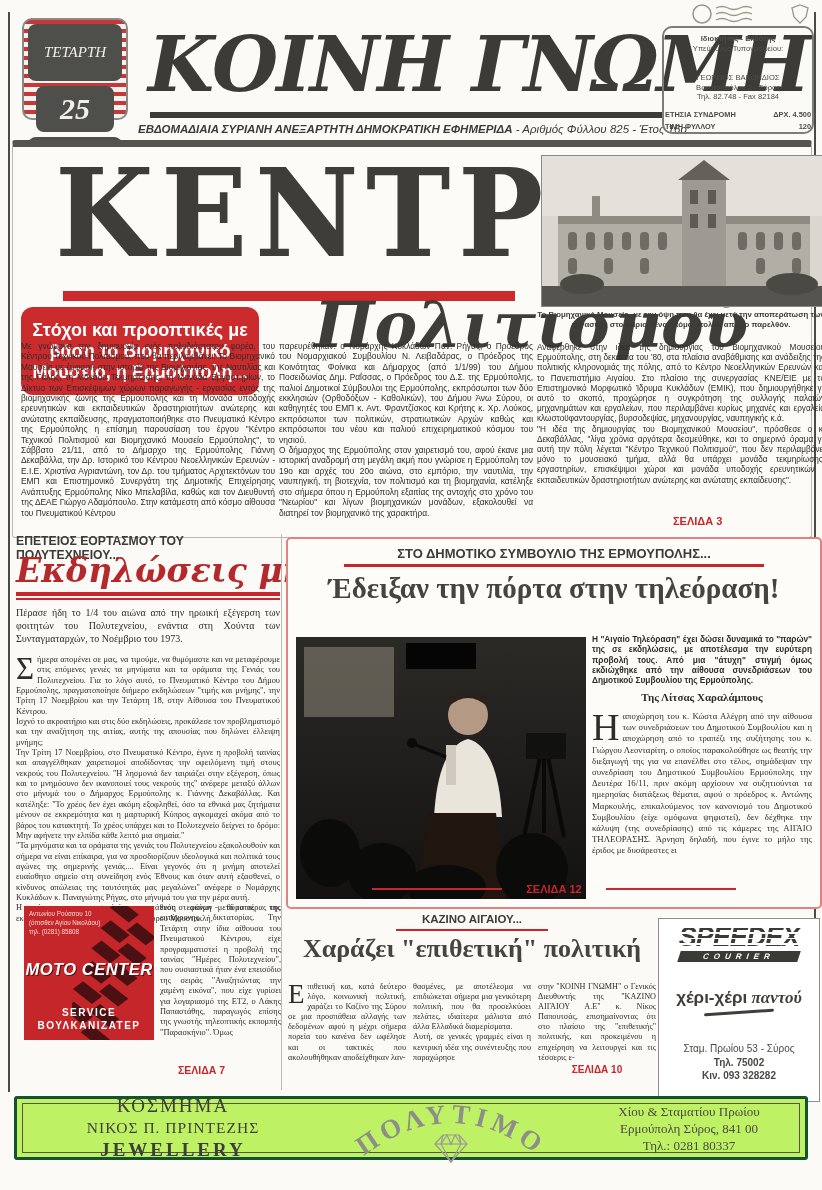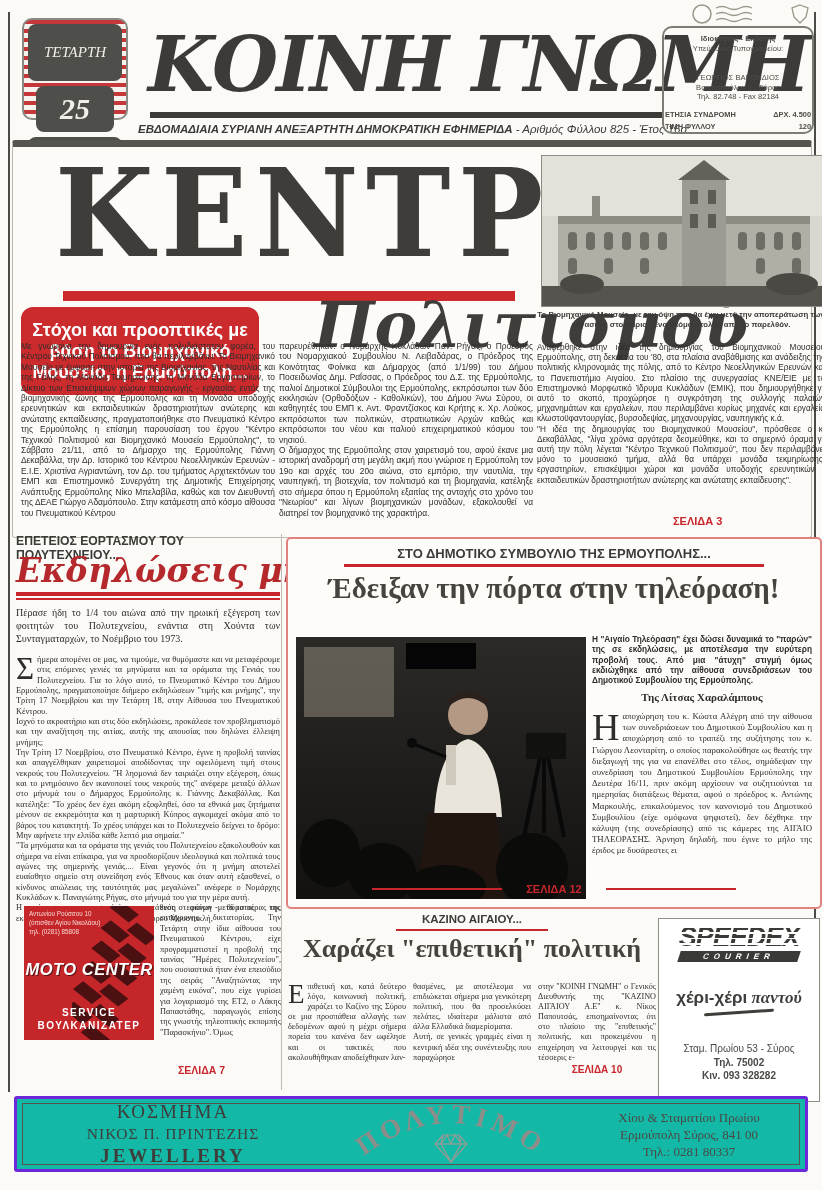--- a/index.html
+++ b/index.html
@@ -86,21 +86,21 @@
      background:repeating-linear-gradient(180deg,#3a3a37 0 4px,#ffffff 4px 5.5px);
      -webkit-background-clip:text;background-clip:text;-webkit-text-fill-color:transparent;}
   #speedex-sub{width:120px;margin:0 auto;background:#3a3a37;color:#fff;font-family:"Liberation Sans",sans-serif;
      font-size:8px;letter-spacing:5px;font-weight:bold;padding:1px 0;transform:skewX(-18deg);}
   #speedex-slogan{margin-top:26px;font-size:17px;color:#3f3e3b;}
   #speedex-slogan .a{font-family:"Liberation Sans",sans-serif;font-weight:bold;}
   #speedex-slogan .b{font-style:italic;font-weight:bold;}
   #speedex-swoosh{width:70px;height:3px;background:#3f3e3b;margin:3px auto 0 auto;border-radius:2px;transform:rotate(-4deg);}
   #speedex-addr{margin-top:28px;font-family:"Liberation Sans",sans-serif;font-size:10px;line-height:13.5px;color:#4a4946;}
   
-  #banner{left:14px;top:1096px;width:794px;height:76px;border:3px solid #6d28d9;border-radius:3px;background:#14b8a6;box-sizing:border-box;}
+  #banner{left:14px;top:1096px;width:794px;height:64px;border:3px solid #14532d;border-radius:3px;background:#bef264;box-sizing:border-box;}
   #banner-inner{position:absolute;left:5px;top:4px;right:5px;bottom:4px;border:1.5px solid #55544f;
      display:flex;align-items:center;}
   #jewel-left{width:300px;text-align:center;color:#3e3d3a;}
   #jewel-left .l1{font-size:19px;letter-spacing:2px;}
   #jewel-left .l2{font-size:15.5px;letter-spacing:1px;margin-top:2px;}
   #jewel-left .l3{font-size:19px;letter-spacing:3px;margin-top:2px;font-weight:600;}
   #jewel-center{width:256px;position:relative;height:100%;}
   #jewel-right{flex:1;text-align:center;font-size:13px;line-height:17px;color:#4a4945;}
   
   #stamps{left:688px;top:2px;width:130px;height:24px;}

